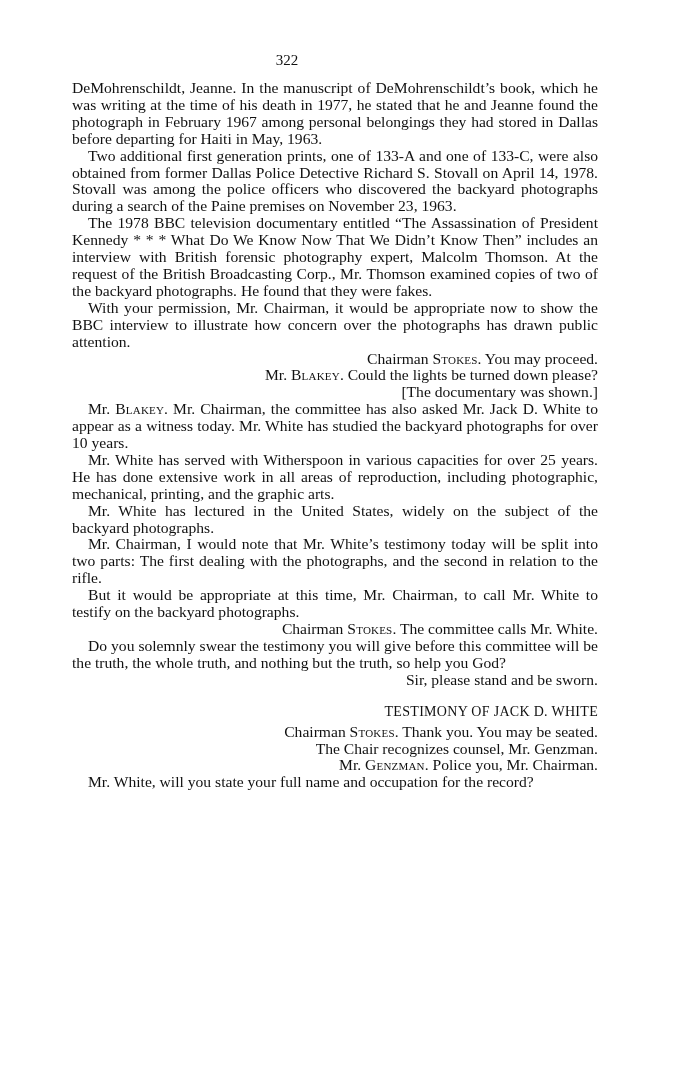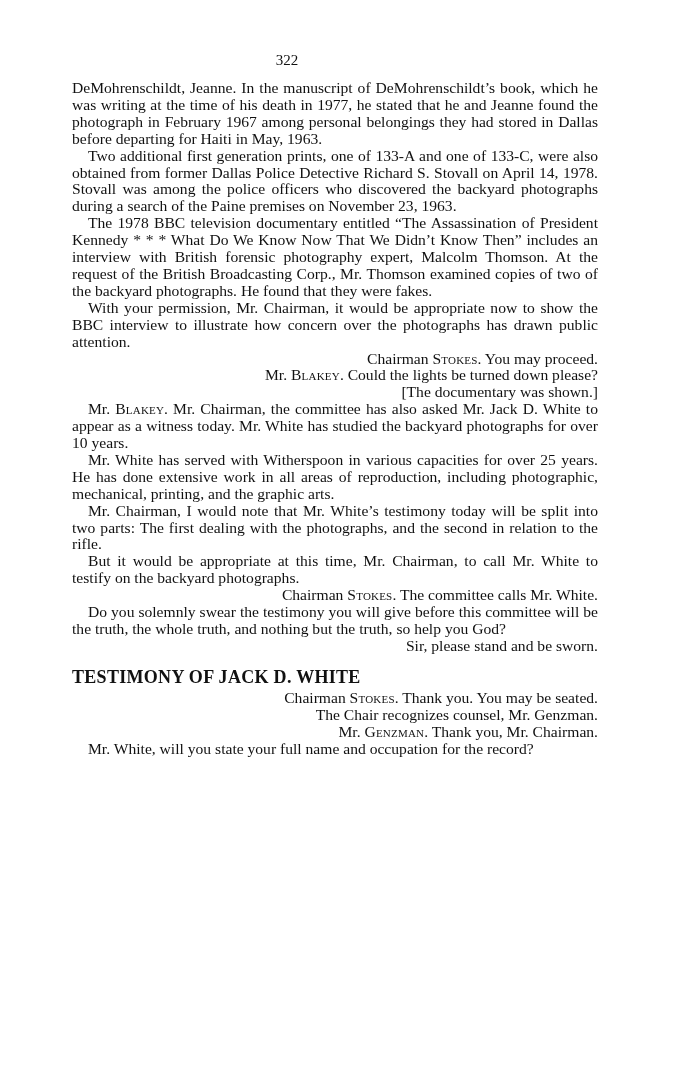--- a/index.html
+++ b/index.html
@@ -43,49 +43,50 @@
     }
     .para.short {
       text-align: right;
     }
     .sc {
       font-variant: small-caps;
       letter-spacing: 0.2px;
     }
     .heading {
       margin: 14px 0 4px 0;
-      text-align: left;
-      font-weight: bold;
-      font-size: 18px;
+      text-align: right;
+      font-weight: normal;
+      font-size: 14px;
       line-height: 17px;
       letter-spacing: 0.3px;
     }
   </style>
 </head>
 <body>
 
 <div>
   <div class="page-number">322</div>
 
   <div class="body-text">
     <p class="para first">DeMohrenschildt, Jeanne. In the manuscript of DeMohrenschildt’s book, which he was writing at the time of his death in 1977, he stated that he and Jeanne found the photograph in February 1967 among personal belongings they had stored in Dallas before departing for Haiti in May, 1963.</p>
     <p class="para">Two additional first generation prints, one of 133-A and one of 133-C, were also obtained from former Dallas Police Detective Richard S. Stovall on April 14, 1978. Stovall was among the police officers who discovered the backyard photographs during a search of the Paine premises on November 23, 1963.</p>
     <p class="para">The 1978 BBC television documentary entitled “The Assassination of President Kennedy * * * What Do We Know Now That We Didn’t Know Then” includes an interview with British forensic photography expert, Malcolm Thomson. At the request of the British Broadcasting Corp., Mr. Thomson examined copies of two of the backyard photographs. He found that they were fakes.</p>
     <p class="para">With your permission, Mr. Chairman, it would be appropriate now to show the BBC interview to illustrate how concern over the photographs has drawn public attention.</p>
     <p class="para short"><span>Chairman </span><span class="sc">Stokes</span><span>. You may proceed.</span></p>
     <p class="para short"><span>Mr. </span><span class="sc">Blakey</span><span>. Could the lights be turned down please?</span></p>
     <p class="para short">[The documentary was shown.]</p>
     <p class="para"><span>Mr. </span><span class="sc">Blakey</span><span>. Mr. Chairman, the committee has also asked Mr. Jack D. White to appear as a witness today. Mr. White has studied the backyard photographs for over 10 years.</span></p>
     <p class="para">Mr. White has served with Witherspoon in various capacities for over 25 years. He has done extensive work in all areas of reproduction, including photographic, mechanical, printing, and the graphic arts.</p>
+    <p class="para">Mr. White has lectured in the United States, widely on the subject of the backyard photographs.</p>
     <p class="para">Mr. Chairman, I would note that Mr. White’s testimony today will be split into two parts: The first dealing with the photographs, and the second in relation to the rifle.</p>
     <p class="para">But it would be appropriate at this time, Mr. Chairman, to call Mr. White to testify on the backyard photographs.</p>
     <p class="para short"><span>Chairman </span><span class="sc">Stokes</span><span>. The committee calls Mr. White.</span></p>
     <p class="para">Do you solemnly swear the testimony you will give before this committee will be the truth, the whole truth, and nothing but the truth, so help you God?</p>
     <p class="para short">Sir, please stand and be sworn.</p>
 
     <h2 class="heading">TESTIMONY OF JACK D. WHITE</h2>
 
     <p class="para short"><span>Chairman </span><span class="sc">Stokes</span><span>. Thank you. You may be seated.</span></p>
     <p class="para short">The Chair recognizes counsel, Mr. Genzman.</p>
-    <p class="para short"><span>Mr. </span><span class="sc">Genzman</span><span>. Thank you, Mr. Chairman.</span></p>
+    <p class="para short"><span>Mr. </span><span class="sc">Genzman</span><span>. Police you, Mr. Chairman.</span></p>
     <p class="para">Mr. White, will you state your full name and occupation for the record?</p>
   </div>
 </div>
 
 </body></html>

